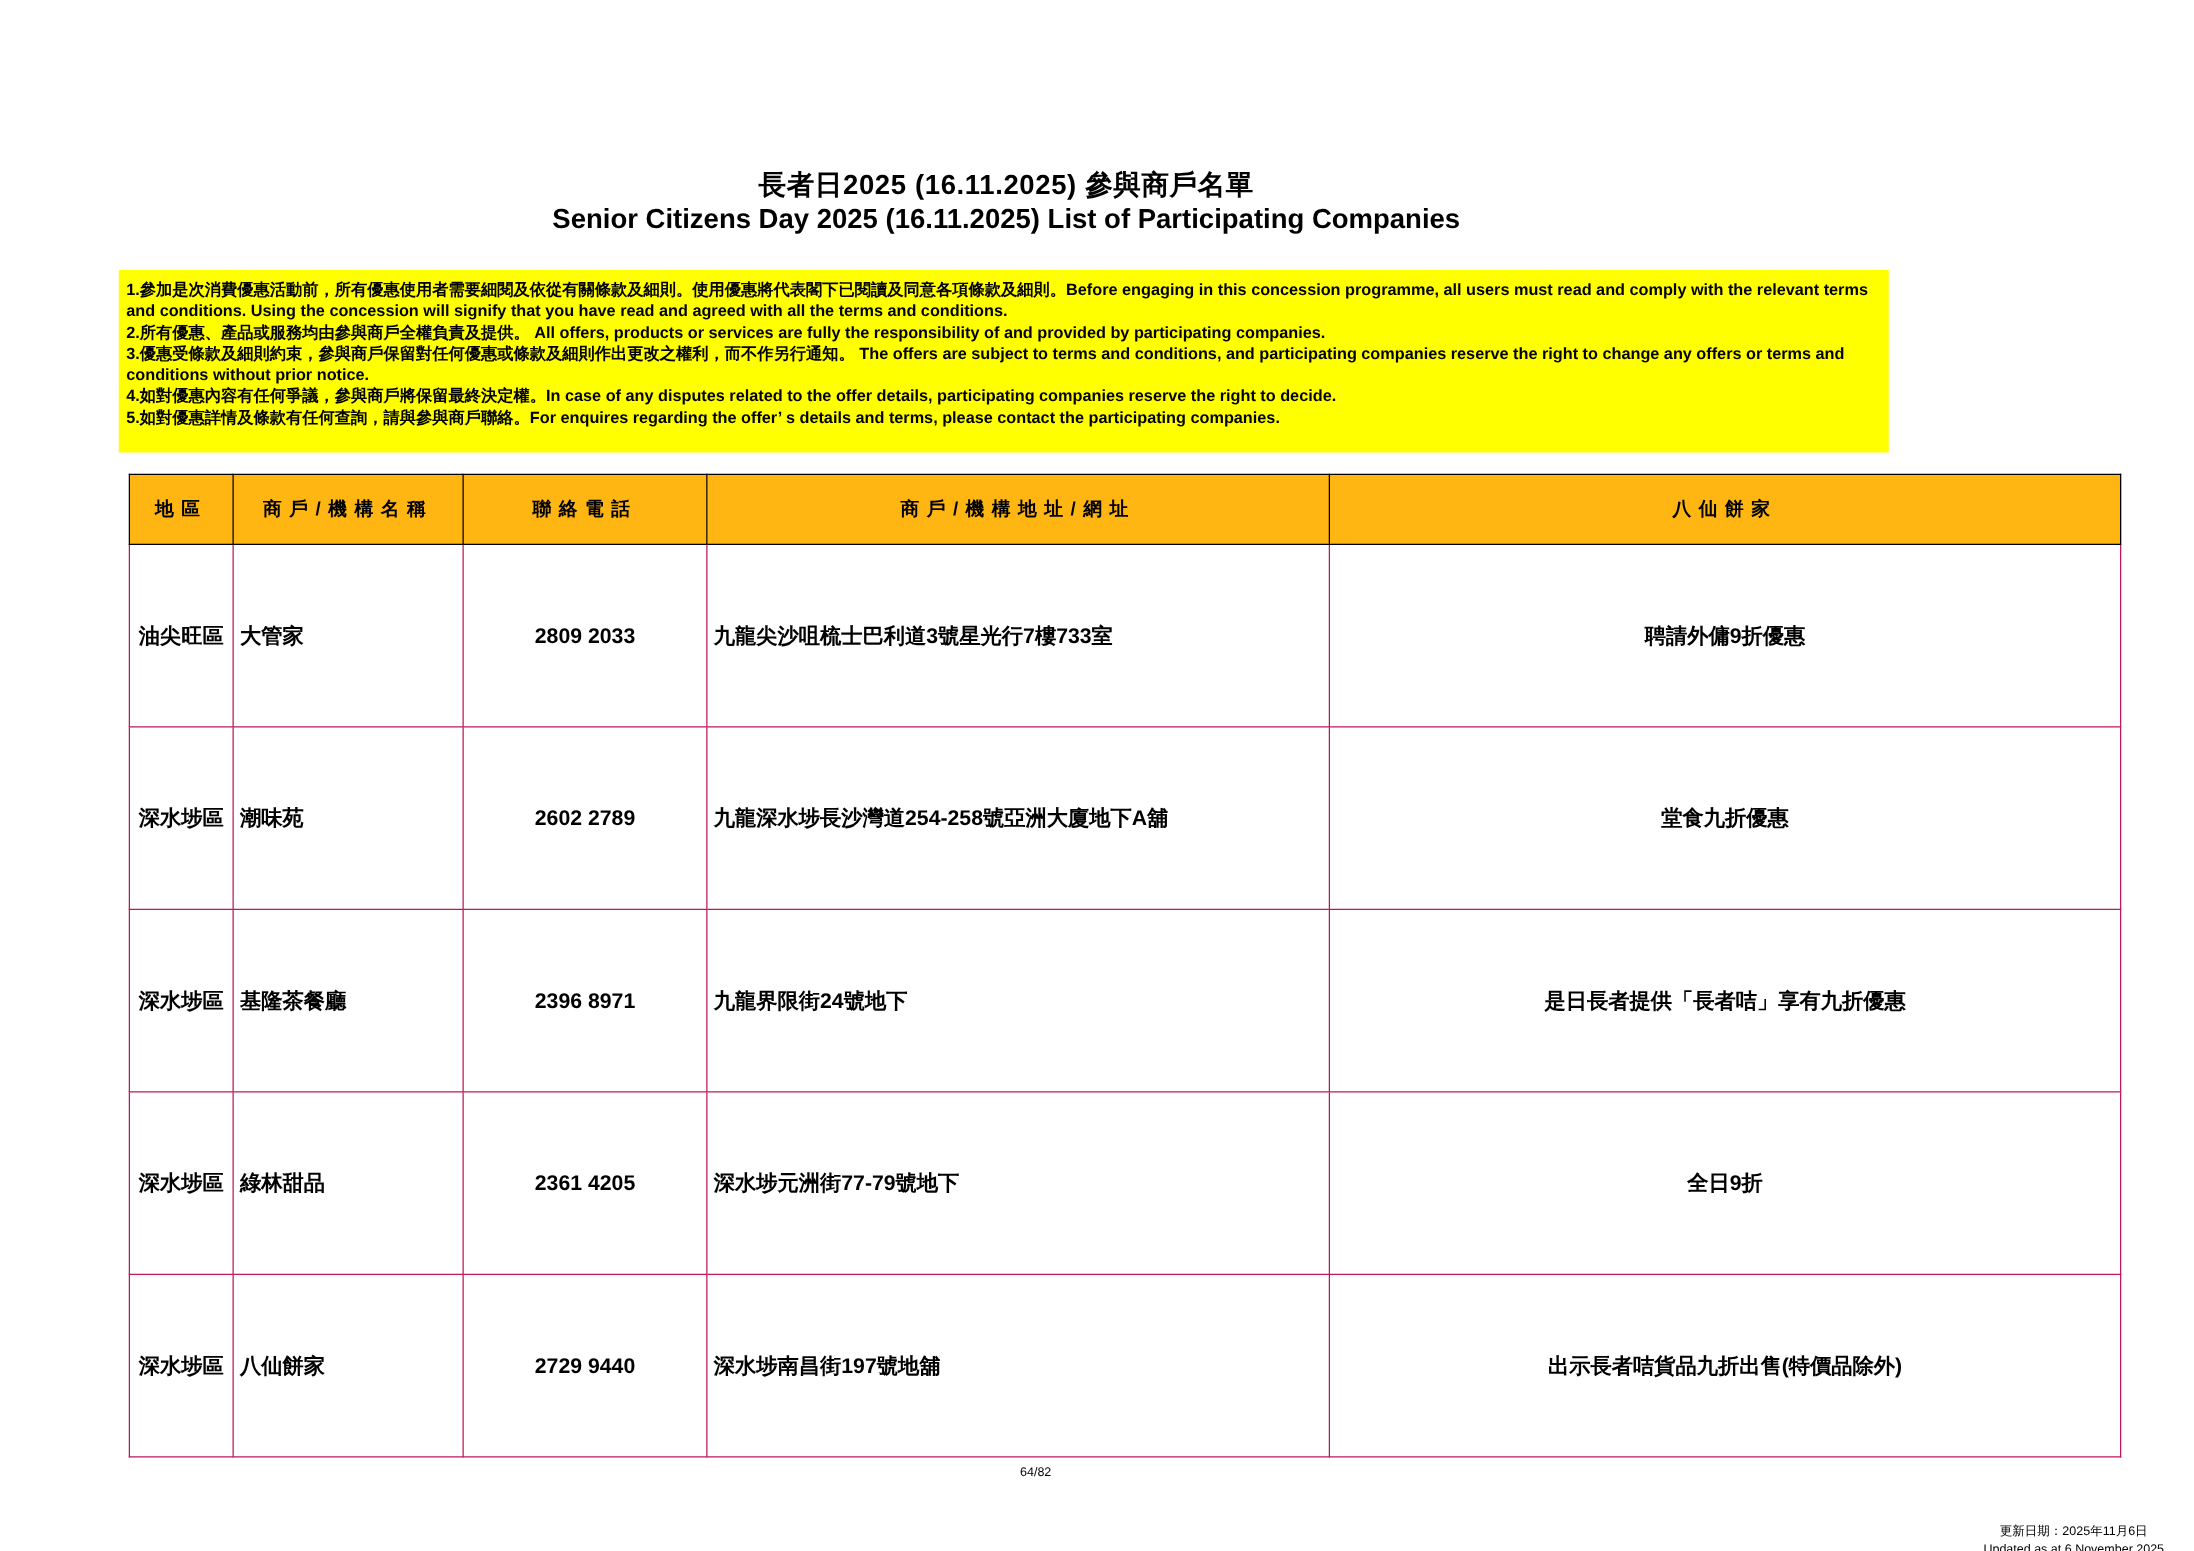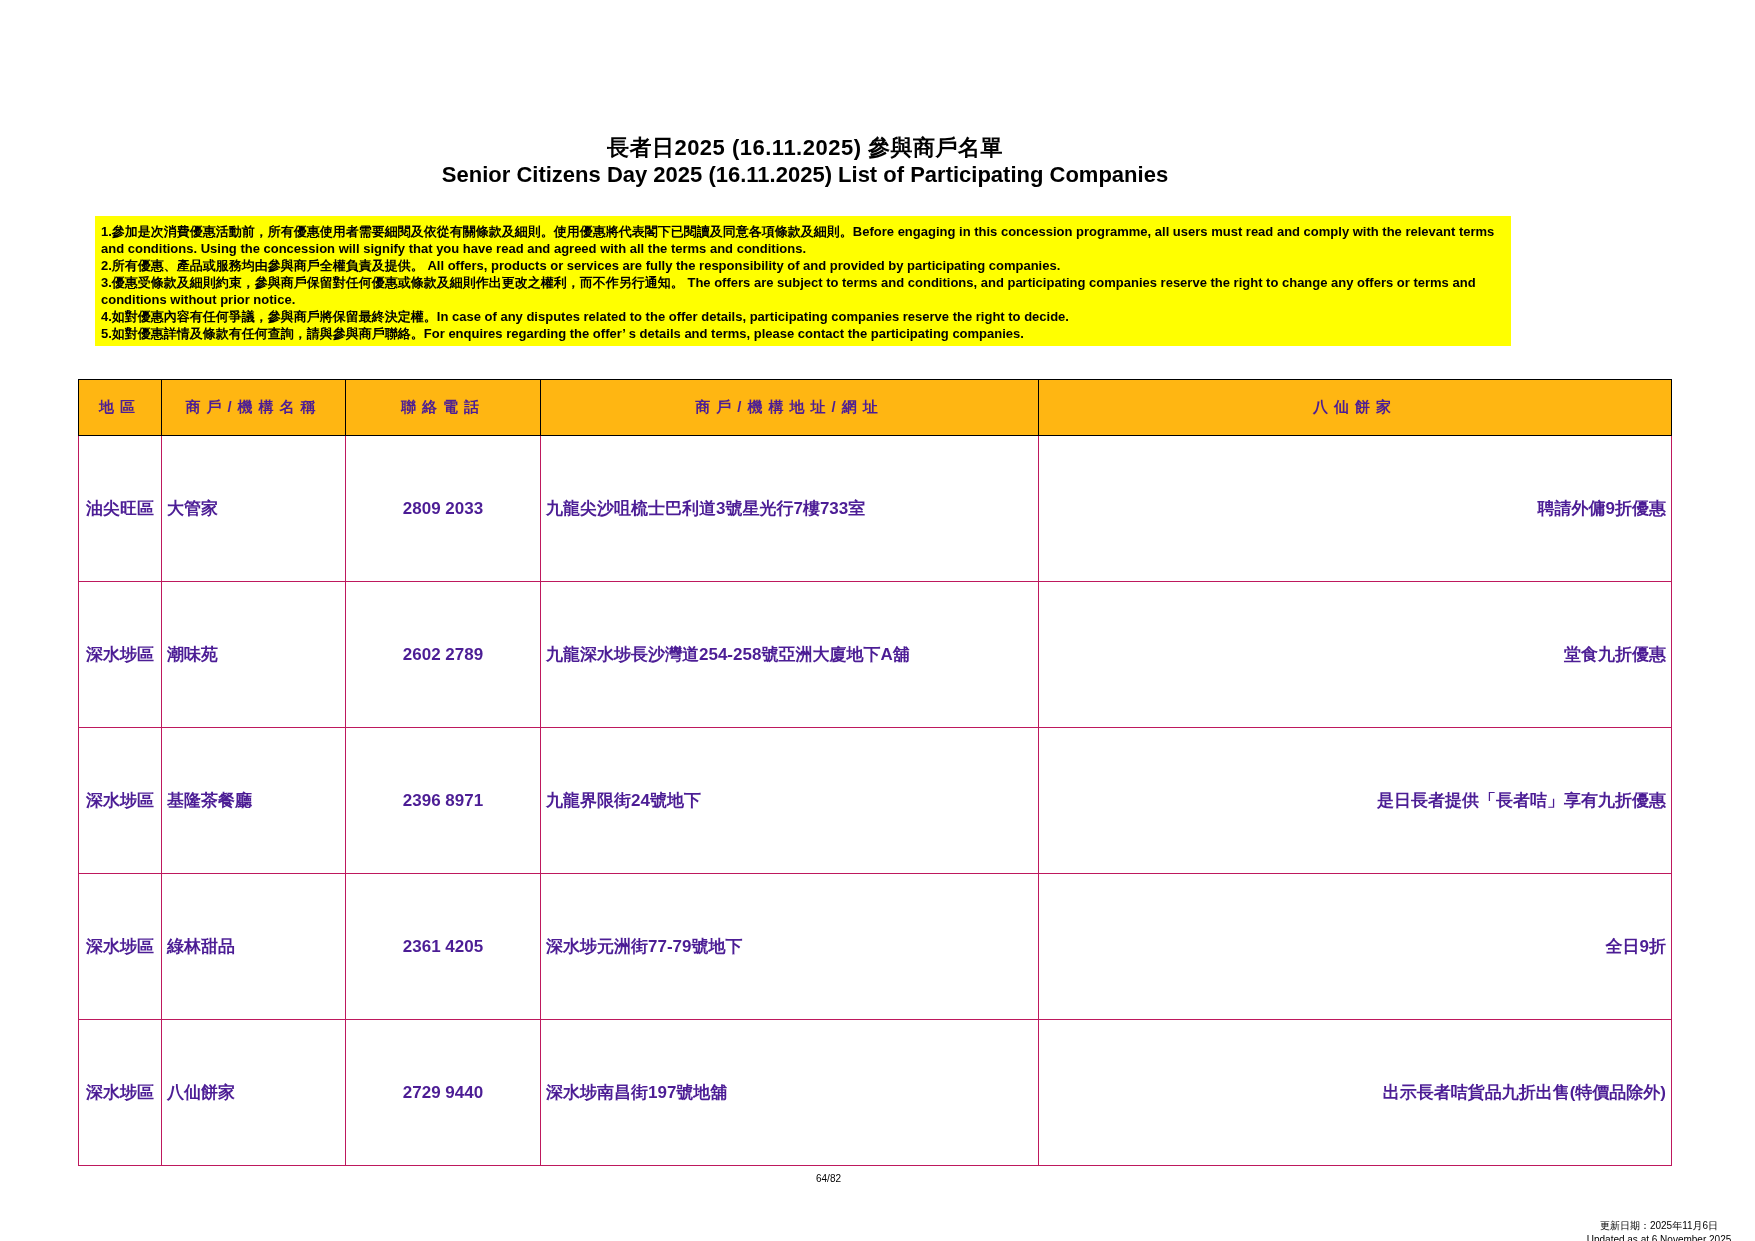--- a/index.html
+++ b/index.html
@@ -33,35 +33,35 @@
   .title-en {
     font-size: 22px;
     line-height: 27px;
   }
   .notice {
     position: absolute;
     left: 95px;
     top: 180px;
     width: 1404px;
     background: var(--notice-bg, #FFFF00);
-    padding: 7px 6px 4px 6px;
+    padding: 7px 6px 20px 6px;
     font-size: 13px;
     line-height: 17px;
     font-weight: bold;
     color: #000;
   }
   .notice p { margin: 0; }
   table.companies {
     position: absolute;
-    left: 78px;
+    left: 103px;
     top: 343px;
     width: 1593px;
     border-collapse: collapse;
     table-layout: fixed;
-    color: #4c1d95;
+    color: #000000;
     padding-left: 47px;
   }
   table.companies th {
     background: var(--header-bg, #FFB612);
     border: 1px solid #000;
     height: 55px;
     font-size: 15px;
     font-weight: bold;
     letter-spacing: 6px;
     text-align: center;
@@ -74,21 +74,21 @@
     vertical-align: middle;
     font-size: 17px;
     font-weight: bold;
     padding: 0 5px;
     overflow: hidden;
   }
   td.c-district { text-align: center; padding: 0 2px; }
   td.c-name     { text-align: left; }
   td.c-phone    { text-align: center; }
   td.c-address  { text-align: left; }
-  td.c-offer    { text-align: right; padding-left: 7px; }
+  td.c-offer    { text-align: center; padding-left: 7px; }
   .page-number {
     position: absolute;
     left: 816px;
     top: 1137px;
     font-family: Liberation Sans, sans-serif;
     font-size: 10px;
     color: #000;
   }
   .update-block {
     position: absolute;

